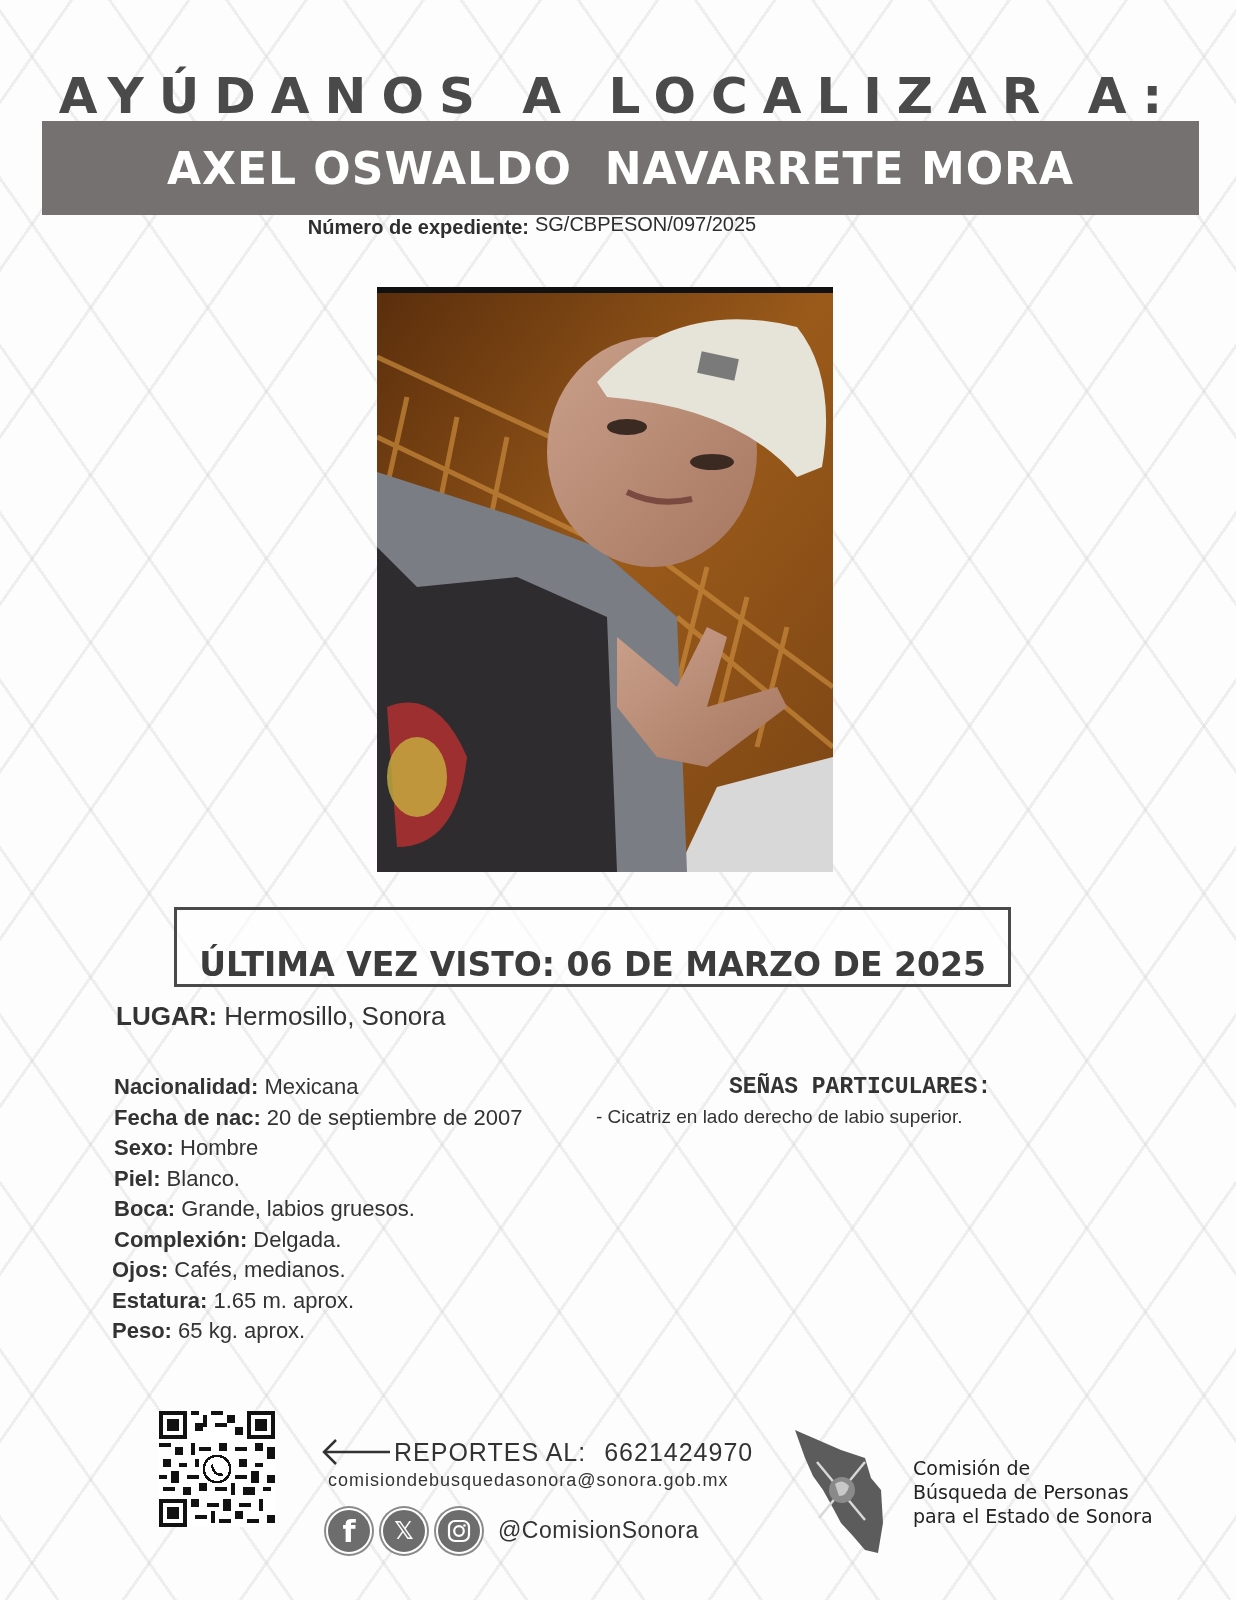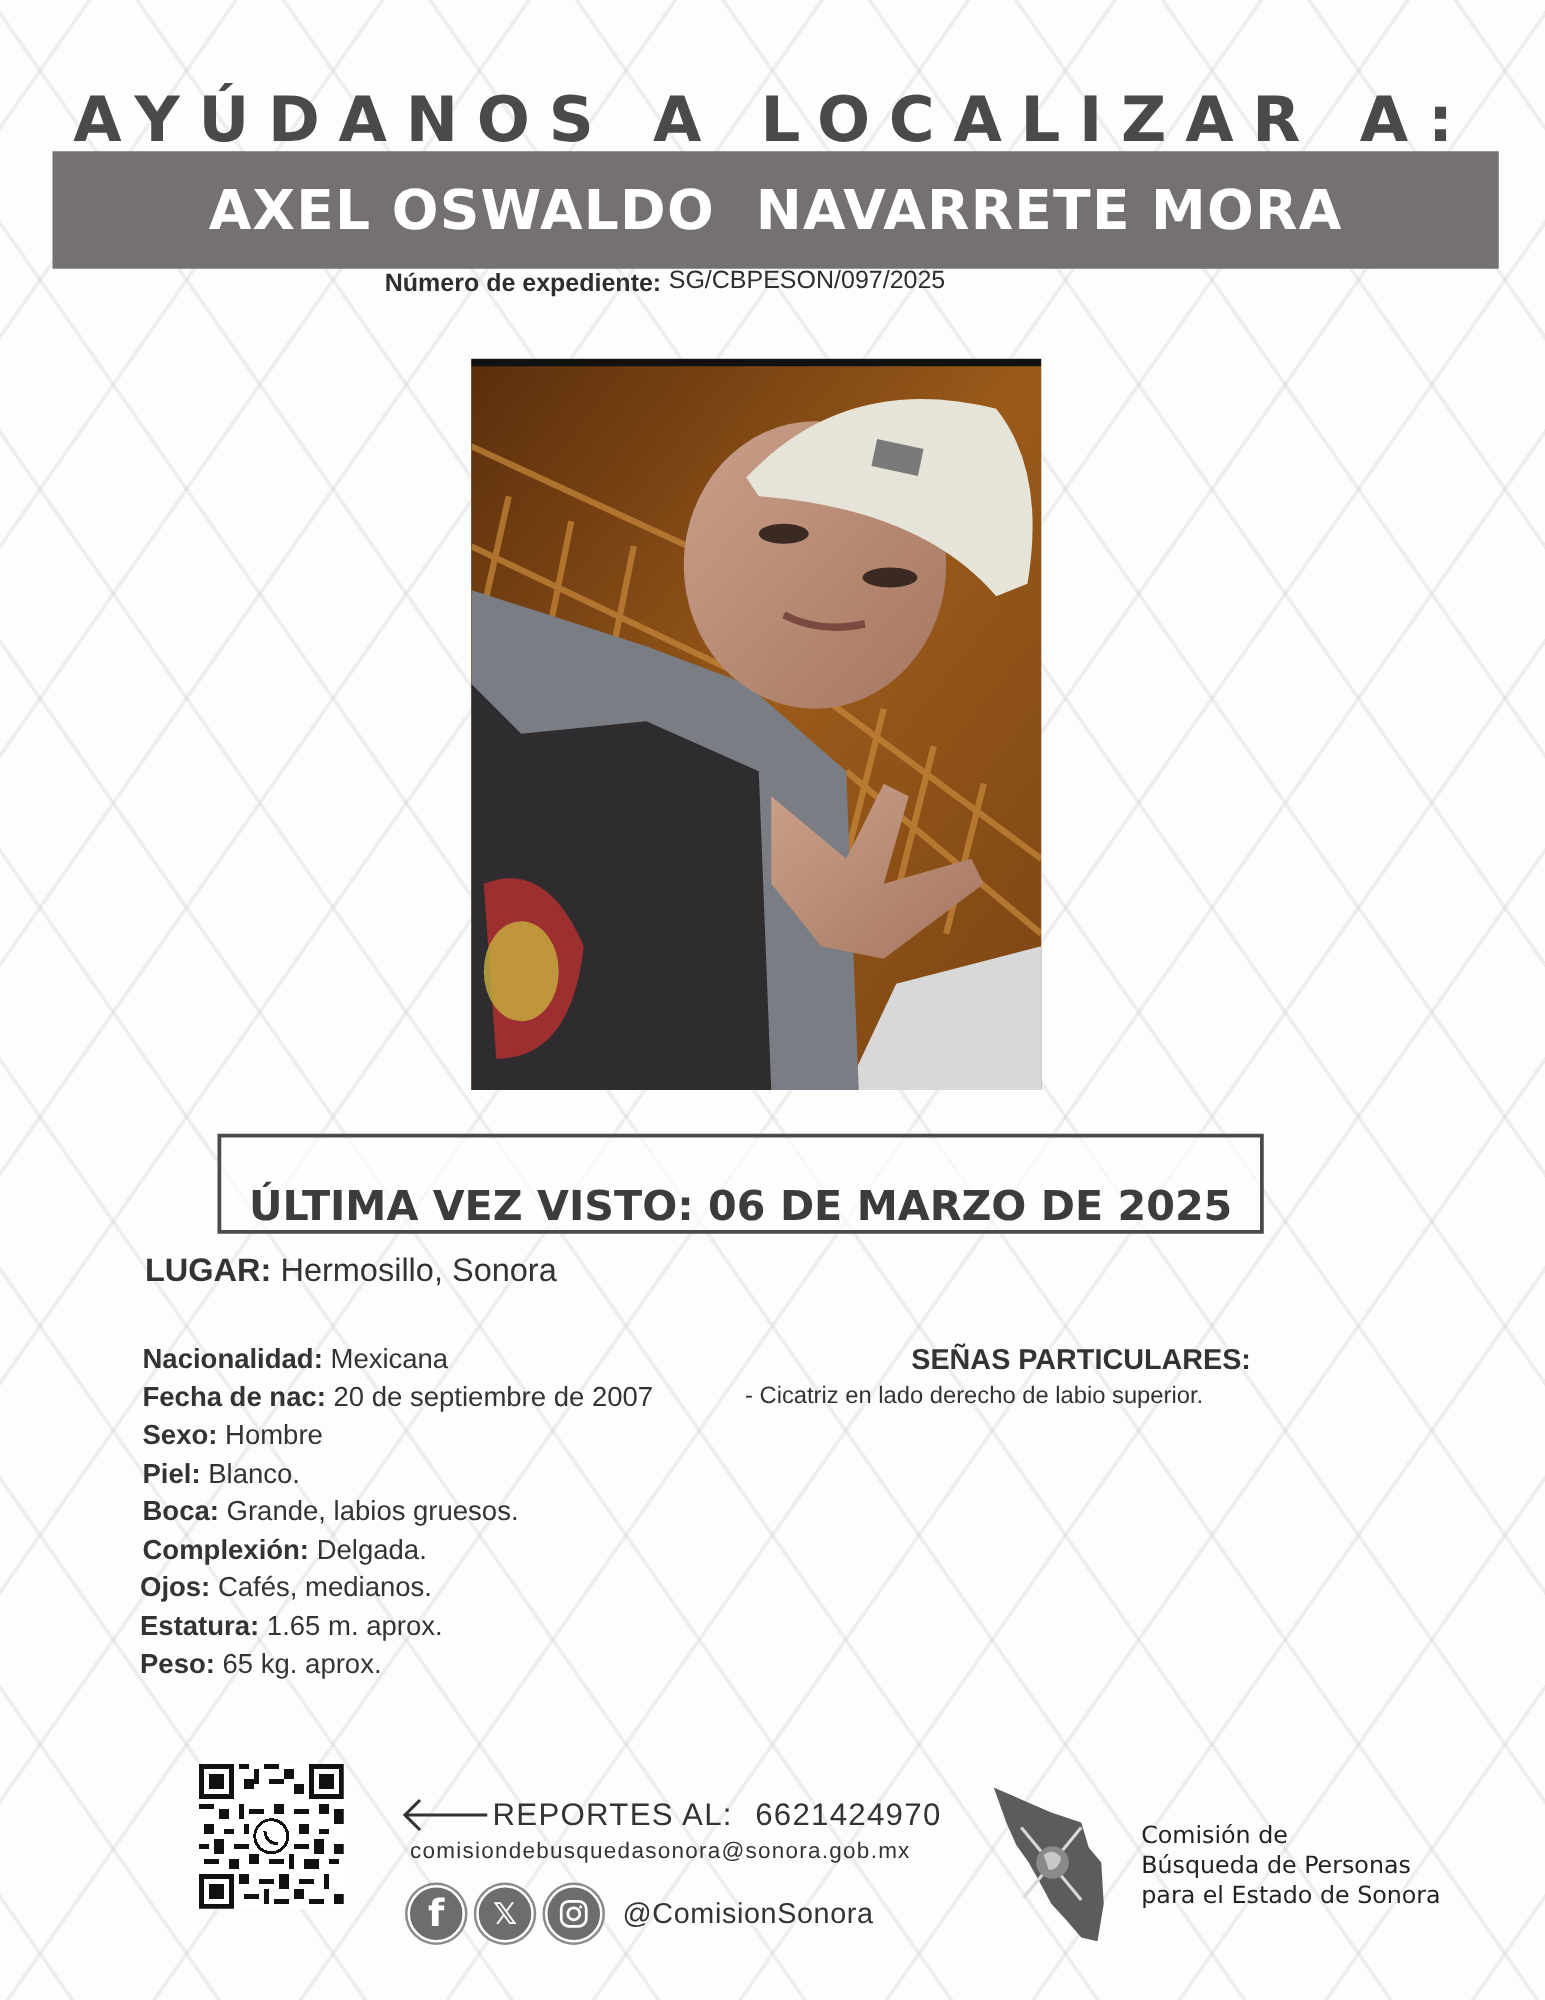--- a/index.html
+++ b/index.html
@@ -76,21 +76,21 @@
     .lugar { left: 116px; top: 1001px; font-size: 26px; color: #333; }
     .lugar .lbl { font-weight: bold; }
 
     .details { left: 114px; top: 1072px; }
     .detail-row { font-size: 22px; color: #333; line-height: 30.5px; white-space: nowrap; }
     .detail-row .lbl { font-weight: bold; }
     .detail-row:nth-child(n+7) { margin-left: -2px; }
 
     .senas-title {
       left: 729px; top: 1074px;
-      font-size: 23px; font-weight: bold; color: #333;
+      font-size: 23px; font-weight: bold; color: #333; font-family: Liberation Mono, monospace;
     }
     .senas-item {
       left: 596px; top: 1106px;
       font-size: 19px; color: #333;
     }
 
     .qr { left: 159px; top: 1411px; width: 116px; height: 116px; background: #fff; }
 
     .reportes {
       left: 320px; top: 1437px;

